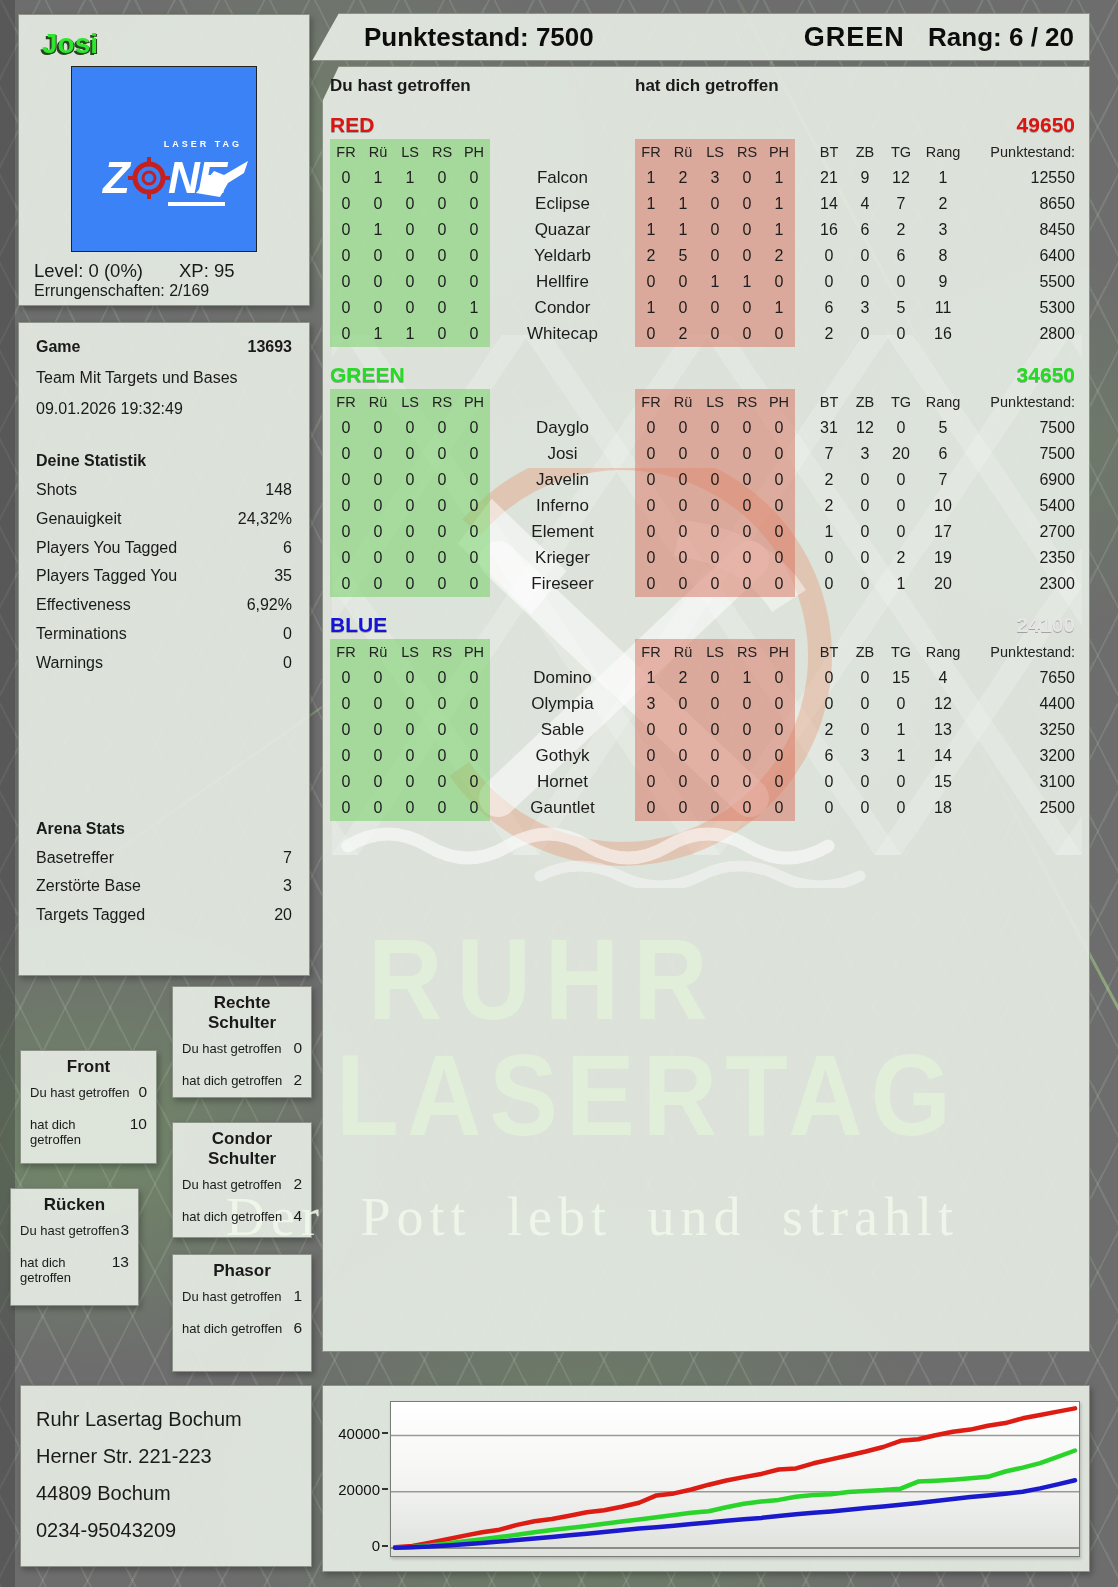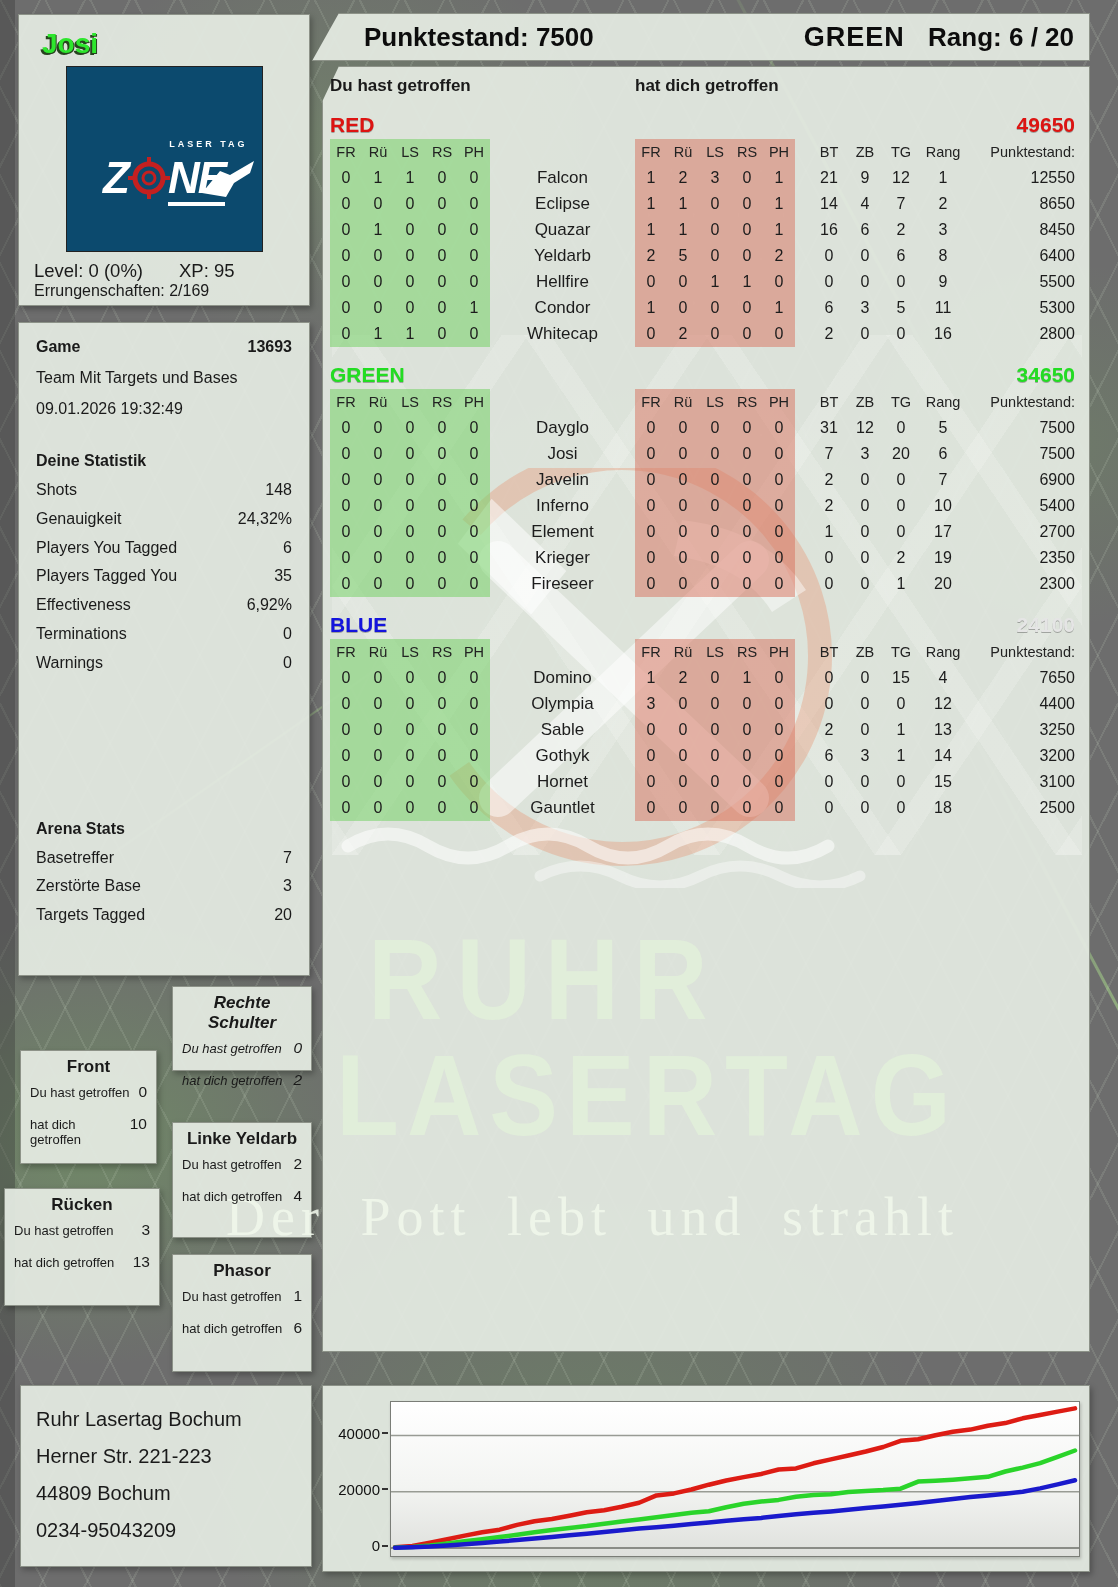--- a/index.html
+++ b/index.html
@@ -21,22 +21,22 @@
   .streak.s1{left:560px;top:190px;width:560px;transform:rotate(62deg);}
   .streak.s2{left:760px;top:1010px;width:720px;transform:rotate(62deg);}
   .streak.s3{left:30px;top:760px;width:430px;height:2px;transform:rotate(-35deg);}
   
   .panel,.pcontent{position:absolute;box-sizing:border-box;}
   .panel{background:rgba(227,233,224,.95);border:1px solid rgba(75,80,70,.55);
          box-shadow:2px 3px 6px rgba(0,0,0,.28);}
   .pos-player{left:18px;top:14px;width:292px;height:292px;}
   .pos-stats{left:18px;top:322px;width:292px;height:654px;}
   .pos-front{left:20px;top:1050px;width:137px;height:114px;}
-  .pos-ruecken{left:4px;top:1188px;width:156px;height:118px;}
-  .pos-rechte{left:172px;top:986px;width:140px;height:85px;font-style:italic;}
+  .pos-ruecken{left:10px;top:1188px;width:129px;height:118px;}
+  .pos-rechte{left:172px;top:986px;width:140px;height:112px;}
   .pos-linke{left:172px;top:1122px;width:140px;height:116px;}
   .pos-phasor{left:172px;top:1254px;width:140px;height:118px;}
   .pos-address{left:20px;top:1385px;width:292px;height:182px;}
   .pos-header{left:312px;top:13px;width:778px;height:48px;}
   .panel.pos-header{clip-path:polygon(27px 0,100% 0,100% 100%,0 100%);}
   .pos-main{left:322px;top:66px;width:768px;height:1286px;}
   .panel.pos-main{clip-path:polygon(17px 0,100% 0,100% 100%,0 100%,0 36px);}
   .pos-chart{left:322px;top:1385px;width:768px;height:187px;}
   
   .wm{position:absolute;pointer-events:none;}
@@ -51,22 +51,22 @@
     letter-spacing:6px;word-spacing:16px;color:rgba(240,247,235,.88);white-space:nowrap;}
   
   .hdr{display:flex;align-items:center;height:100%;padding:0 16px 0 52px;box-sizing:border-box;
        font-weight:bold;font-size:26px;color:#0c0c0c;}
   .hdr .mid{margin-left:210px;font-size:27px;letter-spacing:1px;}
   .hdr .right{margin-left:auto;}
   .player-big{font-size:28px;font-weight:bold;color:#2de62d;
     text-shadow:-2px 2px 0 #27431f,1px 1px 0 #27431f;padding:8px 0 0 8px;}
   
   .pcontent.pos-player{padding:6px 16px;}
-  .logo-box{width:184px;height:184px;background:#0c4a6e;border:1px solid #222;
-    margin:6px auto 8px auto;position:relative;overflow:hidden;padding-left:11px;}
+  .logo-box{width:184px;height:184px;background:#3b82f6;border:1px solid #222;
+    margin:6px auto 8px auto;position:relative;overflow:hidden;}
   .logo-inner{position:absolute;left:0;right:0;top:86px;text-align:center;white-space:nowrap;}
   .logo-z,.logo-ne{color:#fff;font-weight:bold;font-size:44px;font-style:italic;vertical-align:middle;}
   .logo-ne{letter-spacing:-2px;border-bottom:4px solid #fff;}
   .logo-cross{vertical-align:middle;margin:0 -2px;}
   .logo-tag{position:absolute;right:14px;top:72px;color:#fff;font-size:9px;letter-spacing:3px;font-weight:bold;}
   .logo-sil{position:absolute;right:6px;top:92px;}
   .meta-line{font-size:18.5px;margin-top:4px;display:flex;gap:36px;}
   .meta-line2{font-size:16px;margin-top:0;}
   
   .pcontent.pos-stats{padding:10px 18px;font-size:16px;}
@@ -264,21 +264,21 @@
       <div class="hb-row">
         <span class="hb-label">Du hast getroffen</span>
         <span class="hb-val">0</span>
       </div>
       <div class="hb-row">
         <span class="hb-label">hat dich getroffen</span>
         <span class="hb-val">2</span>
       </div>
     </div>
   <div class="pcontent pos-linke hitbox">
-      <div class="hb-title">Linke Yeldarb</div>
+      <div class="hb-title">Condor Schulter</div>
       <div class="hb-row">
         <span class="hb-label">Du hast getroffen</span>
         <span class="hb-val">2</span>
       </div>
       <div class="hb-row">
         <span class="hb-label">hat dich getroffen</span>
         <span class="hb-val">4</span>
       </div>
     </div>
   <div class="pcontent pos-phasor hitbox">

